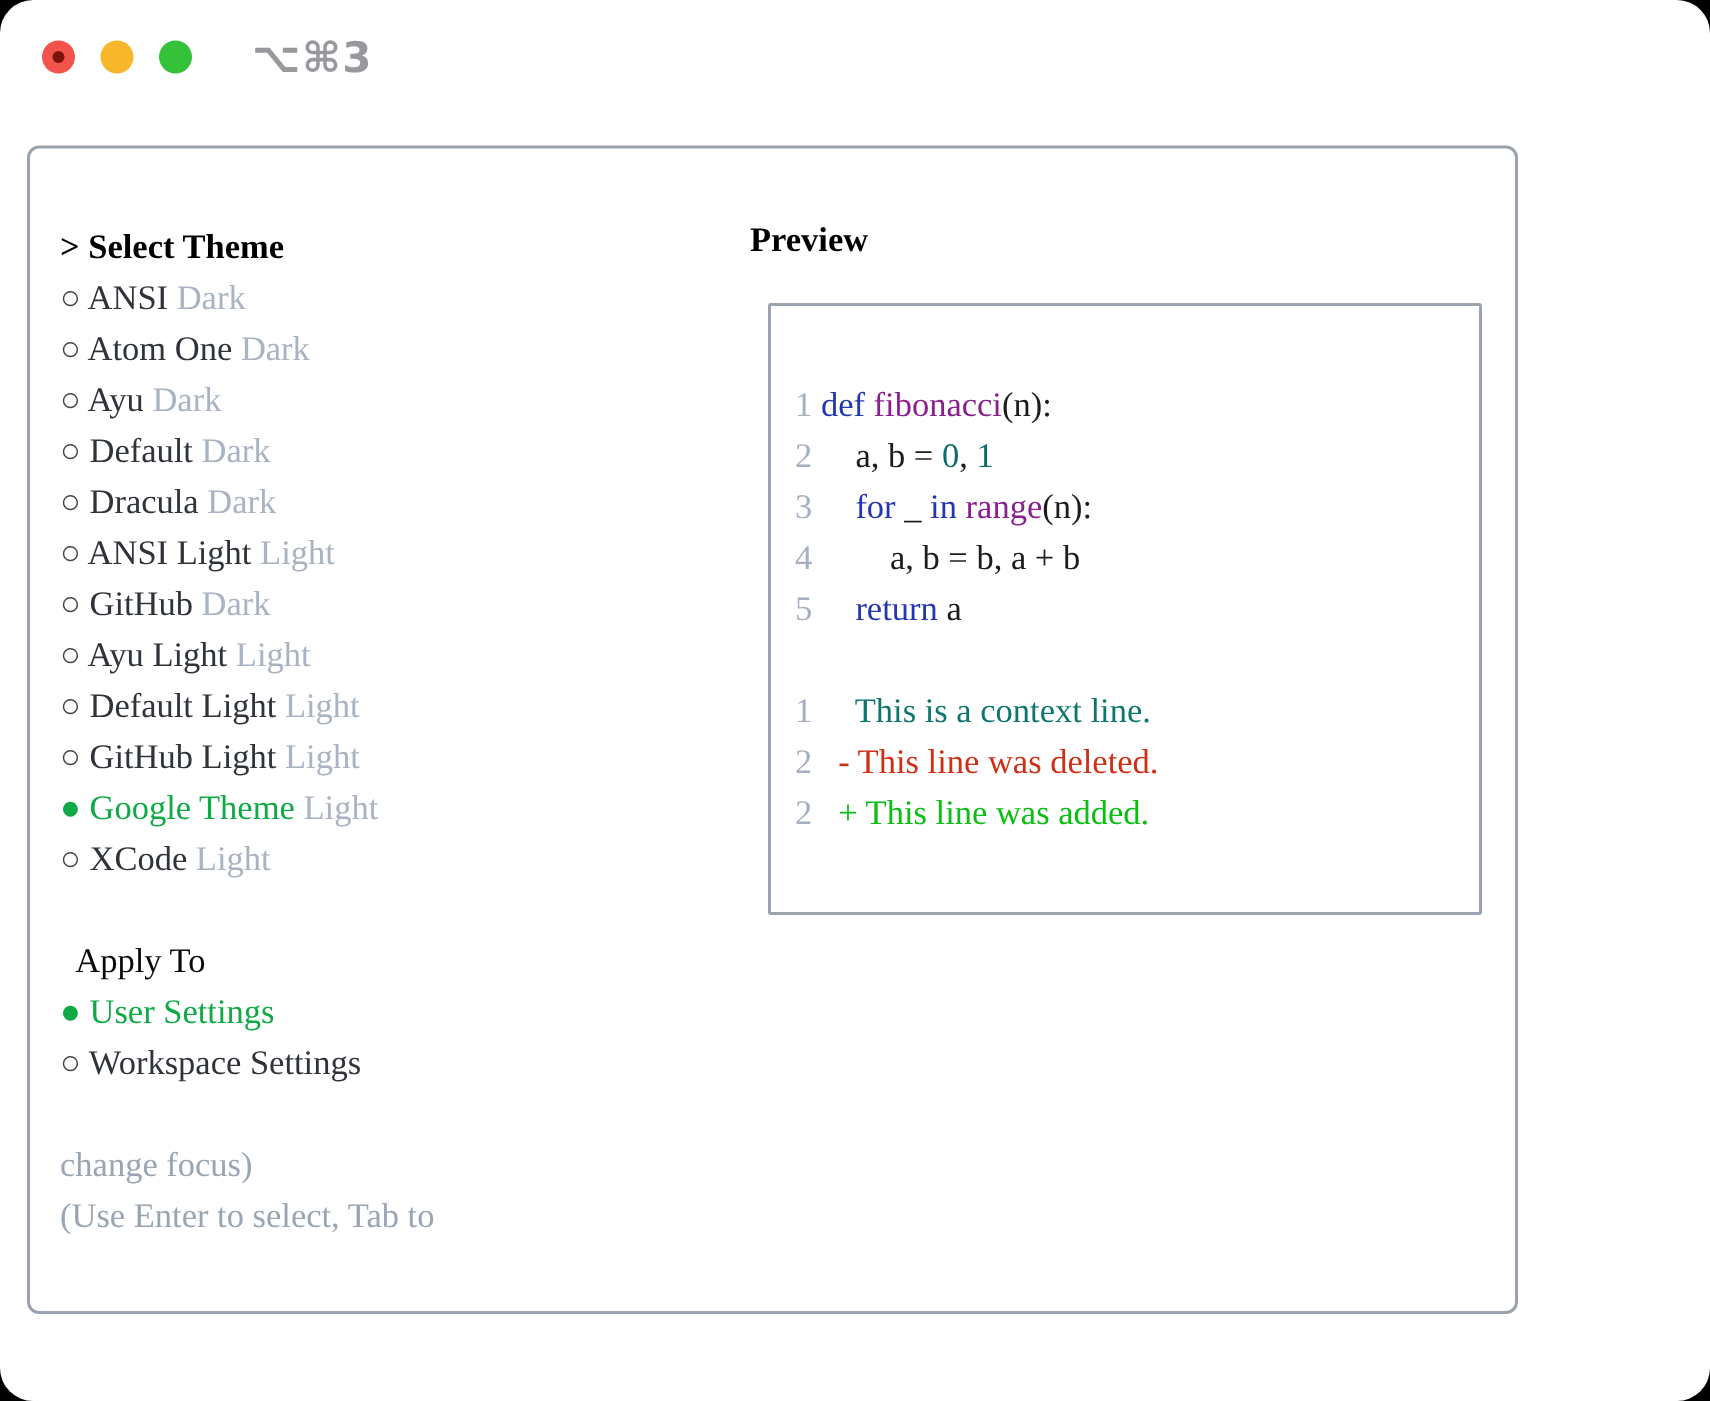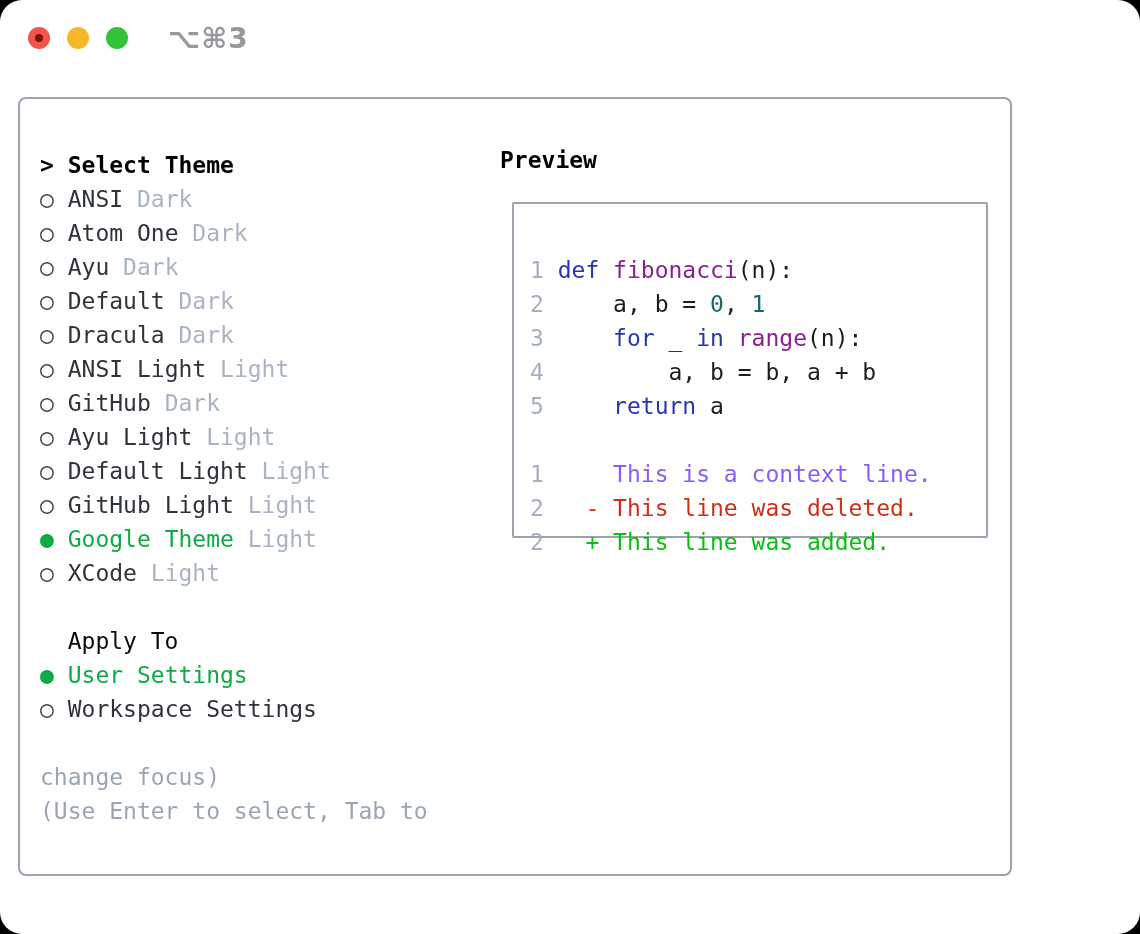--- a/index.html
+++ b/index.html
@@ -15,48 +15,48 @@
   .light-close .dot{position:absolute;left:7px;top:7px;width:8px;height:8px;border-radius:50%;background:#7c130a;}
   .light-min{left:67px;background:#f8b62b;}
   .light-max{left:106px;background:#33c239;}
   .title-text{
     position:absolute;left:168px;top:22px;font-family:"DejaVu Sans",sans-serif;
     font-size:28px;font-weight:600;color:#97999d;letter-spacing:1px;
   }
   
   .panel{
     position:absolute;left:18px;top:97px;width:994px;height:779px;
-    border:2px solid #9aa3ae;border-radius:8px;box-sizing:border-box;background:#fff;
+    border:2px solid #9aa3ae;border-radius:8px;box-sizing:border-box;background:#fff;font-family:Liberation Serif, serif;
   }
   .mono-line{white-space:pre;font-size:23px;line-height:34px;}
   
   .left-col{position:absolute;left:20px;top:49px;}
   .list-header{color:#000;font-weight:bold;}
   .theme-name{color:#2f333a;}
   .theme-marker{color:#44474d;}
   .theme-tag{color:#a9b3c1;}
   .selected .theme-name,.selected .theme-marker{color:#0faa45;}
   .apply-block{margin-top:34px;}
   .apply-header{color:#0a0a0a;}
   .hint-block{margin-top:34px;}
   .hint-line{color:#9aa5b3;}
   
   .preview-title{position:absolute;left:480px;top:44px;color:#000;font-weight:bold;}
   .preview-box{
-    position:absolute;left:492px;top:103px;width:476px;height:336px;
+    position:absolute;left:492px;top:103px;width:476px;height:408px;
     border:2px solid #9aa3ae;border-radius:2px;box-sizing:border-box;background:#fff;
   }
   .code-lines{margin-top:49px;padding-left:16px;}
   .blank-line{height:34px;}
   .tk-num{color:#a5afc1;}
   .tk-kw{color:#2437b0;}
   .tk-fn{color:#8b1e90;}
   .tk-lit{color:#0c6b68;}
   .tk-plain{color:#1c1c1c;}
-  .tk-ctx{color:#8b5cf6;margin-top:21px;}
+  .tk-ctx{color:#0f766e;margin-top:21px;}
   .tk-del{color:#cd3015;text-align:center;}
   .tk-add{color:#0bbf12;margin-top:40px;}
 </style>
 </head>
 <body>
 
 <div class="window">
 
   <div class="titlebar">
     <div class="light light-close">

